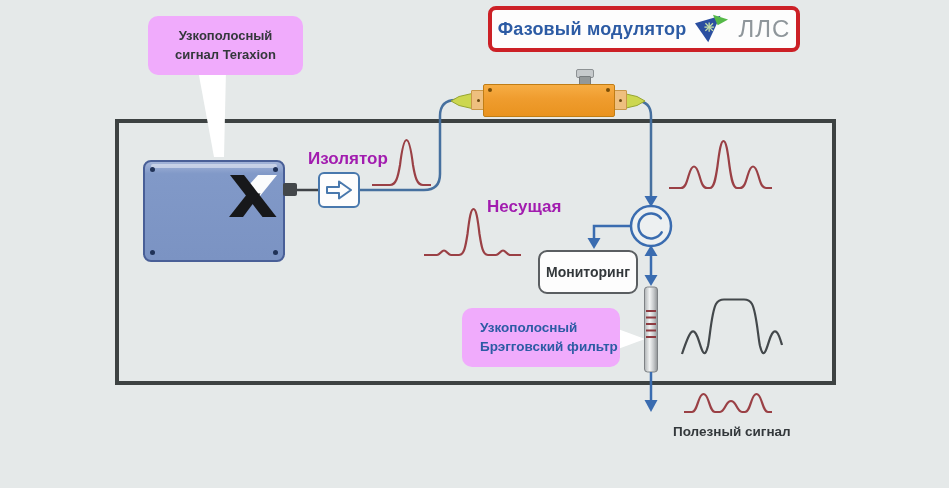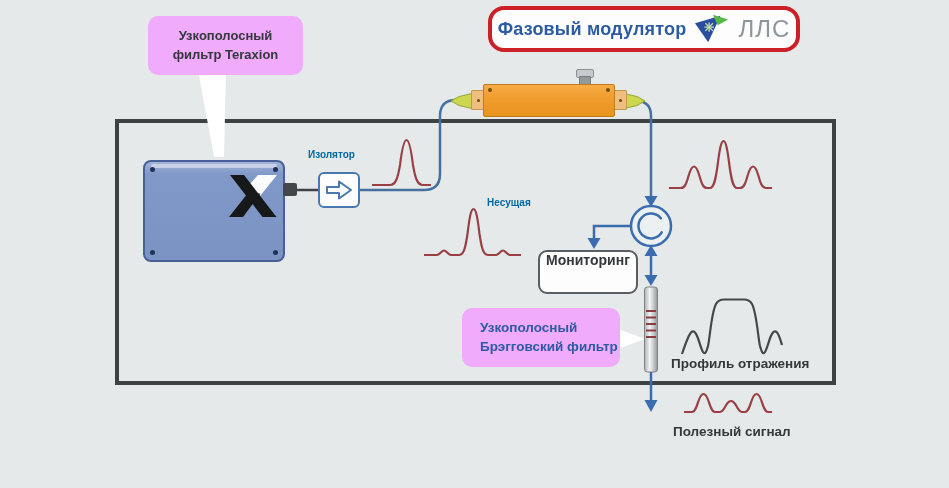--- a/index.html
+++ b/index.html
@@ -4,46 +4,46 @@
 <style>
   html,body{margin:0;padding:0;background:#ffffff;}
   .canvas{position:relative;width:949px;height:488px;background:#e5e9e9;overflow:hidden;
           font-family:"Liberation Sans", sans-serif;}
   .abs{position:absolute;}
   .main-box{left:115px;top:119px;width:713px;height:258px;border:4px solid #3d4242;z-index:1;}
   svg.layer{left:0;top:0;z-index:2;}
   .comp{z-index:3;}
   .nowrap{white-space:nowrap;}
 
-  .title-frame{left:488px;top:6px;width:304px;height:38px;border:4px solid #cc2026;border-radius:16px;
+  .title-frame{left:488px;top:6px;width:304px;height:38px;border:4px solid #cc2026;border-radius:8px;
                background:#fdfdfd;display:flex;align-items:center;justify-content:center;gap:9px;}
   .title-text{font-size:18px;font-weight:bold;color:#2c5ba4;letter-spacing:.2px;}
   .lls-text{font-size:24px;color:#8f969b;letter-spacing:1px;line-height:1;font-weight:500;}
 
   .callout{background:#f0abfc;border-radius:10px;display:flex;flex-direction:column;justify-content:center;
            font-weight:bold;line-height:1.4;}
   .callout.laser{left:148px;top:16px;width:155px;height:59px;align-items:center;
                  font-size:13px;color:#33383b;}
   .callout.bragg{left:462px;top:308px;width:158px;height:59px;padding-left:18px;box-sizing:border-box;
                  font-size:13.5px;color:#2c5ba4;align-items:flex-start;}
 
   .laser-device{left:143px;top:160px;width:138px;height:98px;border:2px solid #495f97;border-radius:8px;
                 background:linear-gradient(180deg,#a3b4d8 0%,#8199c8 12%,#7b93c3 100%);}
   .laser-highlight{left:6px;top:2px;width:126px;height:4px;background:rgba(255,255,255,.45);border-radius:3px;}
   .screw{width:5px;height:5px;border-radius:50%;background:#203257;}
   .laser-connector{left:283px;top:183px;width:14px;height:13px;background:#43474a;border-radius:2px;}
 
-  .blue-label{font-size:10px;font-weight:bold;color:#0369a1;}
+  .blue-label{font-size:17px;font-weight:bold;color:#a21caf;}
   .dark-label{font-size:13.5px;font-weight:bold;color:#33383b;}
 
   .isolator-box{left:318px;top:172px;width:42px;height:36px;box-sizing:border-box;border:2.5px solid #4878ad;
                 border-radius:6px;background:#fdfdfd;display:flex;align-items:center;justify-content:center;}
 
   .monitoring-box{left:538px;top:250px;width:100px;height:44px;box-sizing:border-box;border:2px solid #5a5e61;
-                  border-radius:9px;background:#fdfdfd;display:flex;align-items:flex-start;justify-content:center;}
+                  border-radius:9px;background:#fdfdfd;display:flex;align-items:center;justify-content:center;}
 
   .mod-body{left:483px;top:84px;width:130px;height:31px;background:linear-gradient(180deg,#f6ad44,#ef9c2e 45%,#e9931f);
             border:1px solid #c07d15;border-radius:2px;}
   .mod-dot{width:4px;height:4px;border-radius:50%;background:#7a4d05;}
   .mod-flange{top:90px;width:12px;height:18px;background:#eebf7f;border:1px solid #c99749;border-radius:1px;
               display:flex;align-items:center;justify-content:center;}
   .flange-dot{width:3px;height:3px;border-radius:50%;background:#6b4a12;}
   .mod-cap{left:576px;top:69px;width:16px;height:7px;background:#c6cacc;border:1px solid #8d9294;border-radius:2px;}
   .mod-conn{left:579px;top:76px;width:10px;height:9px;background:#939899;border:1px solid #767b7d;border-radius:1px;}
 </style>
@@ -134,21 +134,21 @@
         <line x1="15" y1="8" x2="15" y2="18"></line>
         <line x1="11" y1="9" x2="19" y2="17"></line>
         <line x1="11" y1="17" x2="19" y2="9"></line>
       </g>
     </svg>
     <span class="lls-text">ЛЛС</span>
   </div>
 
   <div class="abs comp callout laser">
     <span class="nowrap">Узкополосный</span>
-    <span class="nowrap">фильтр Teraxion</span>
+    <span class="nowrap">сигнал Teraxion</span>
   </div>
 
   <div class="abs comp laser-device">
     <div class="abs laser-highlight"></div>
     <div class="abs screw" style="left:5px;top:5px;"></div>
     <div class="abs screw" style="right:5px;top:5px;"></div>
     <div class="abs screw" style="left:5px;bottom:5px;"></div>
     <div class="abs screw" style="right:5px;bottom:5px;"></div>
     <svg class="abs" style="left:84px;top:13px;" width="48" height="42" viewBox="0 0 48 42">
       <polygon points="29,0 48,0 31,21 20,10" fill="#fbfcfd"></polygon>
@@ -182,17 +182,16 @@
 
   <div class="abs comp monitoring-box">
     <span class="dark-label" style="font-size:14px;">Мониторинг</span>
   </div>
 
   <div class="abs comp callout bragg">
     <span class="nowrap">Узкополосный</span>
     <span class="nowrap">Брэгговский фильтр</span>
   </div>
 
-  <div class="abs comp dark-label nowrap" style="left:671px;top:356px;">Профиль отражения</div>
 
   <div class="abs comp dark-label nowrap" style="left:673px;top:424px;text-align:center;">Полезный сигнал</div>
 
 </div>
 
 </body></html>

